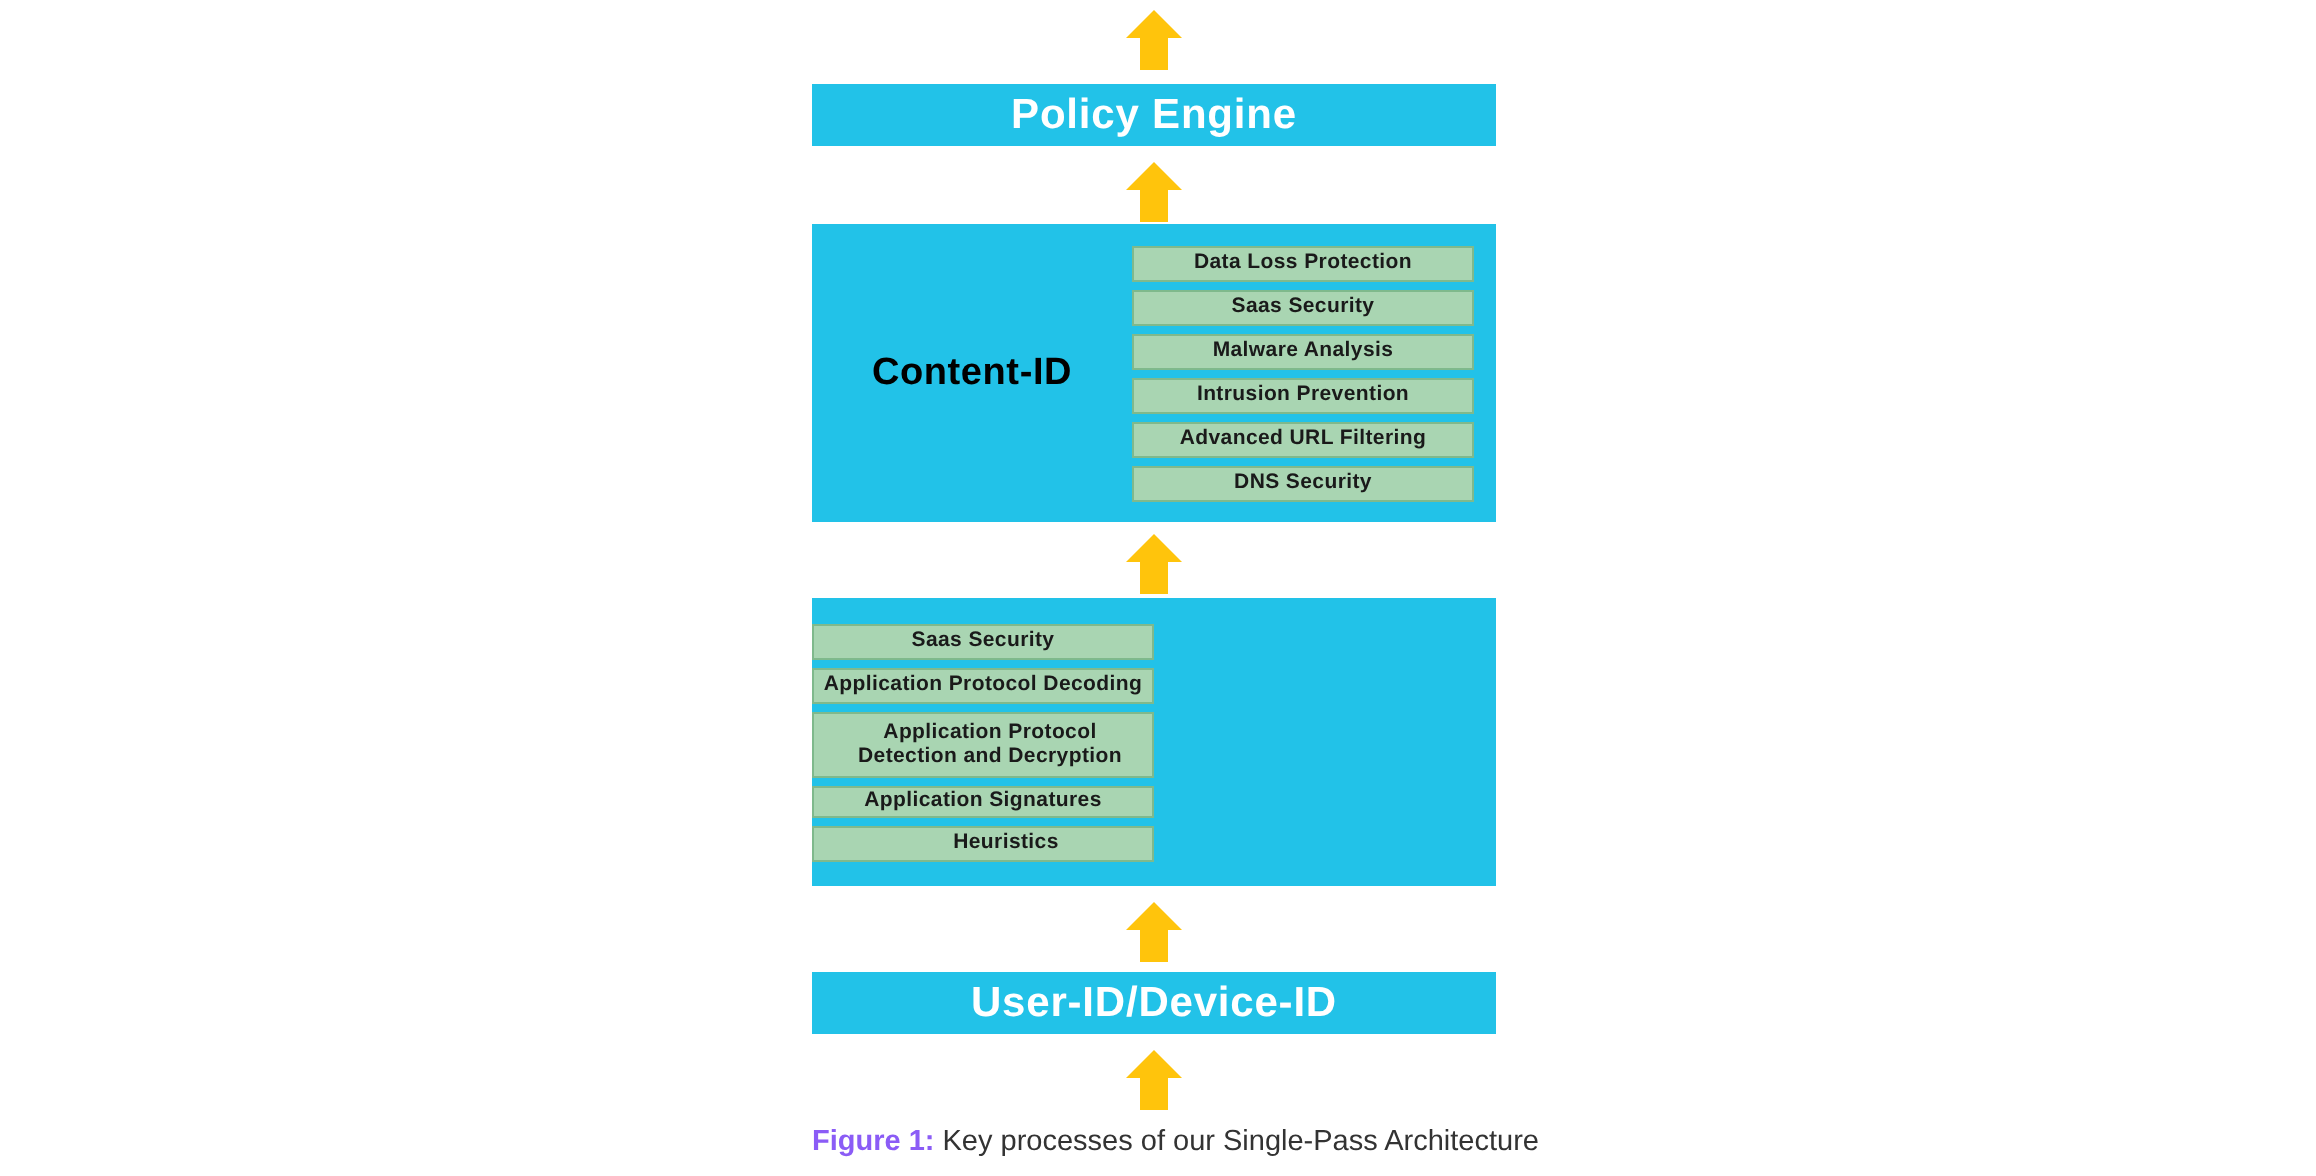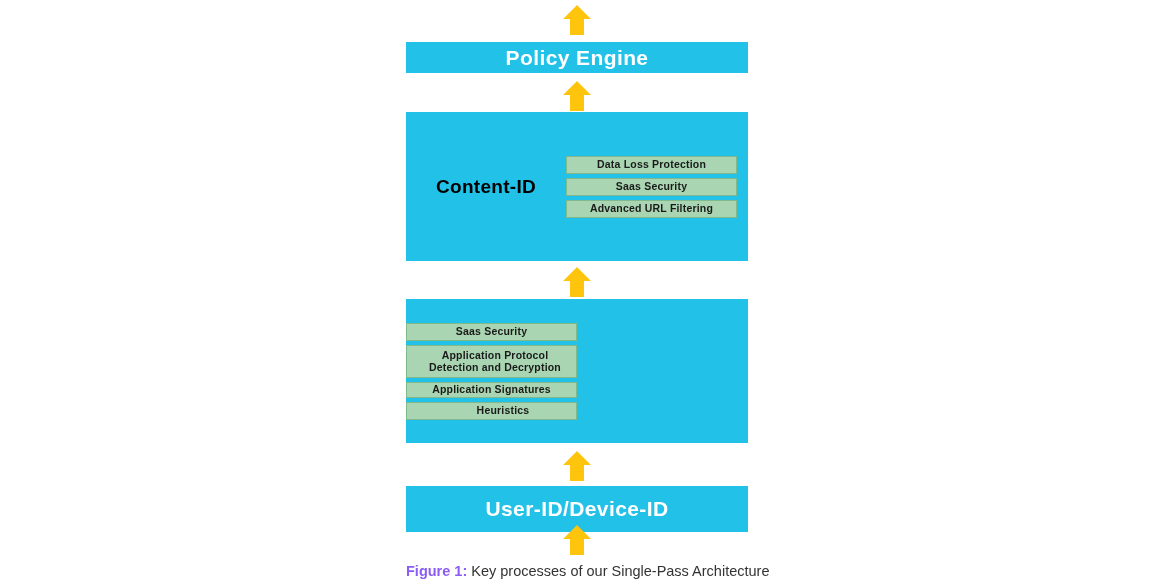--- a/index.html
+++ b/index.html
@@ -115,46 +115,50 @@
     <svg viewBox="0 0 32 32" xmlns="http://www.w3.org/2000/svg">
       <polygon points="16,1 30,15 23,15 23,31 9,31 9,15 2,15" fill="#FFC40C"></polygon>
     </svg>
   </div>
 
   <div class="block" style="left:406px; top:112px; width:342px; height:149px;">
     <div class="block-title">Content-ID</div>
     <div class="items" style="width:171px;">
       <div class="item" style="height:18px;">Data Loss Protection</div>
       <div class="item" style="height:18px;">Saas Security</div>
+      <div class="item" style="height:18px;">Malware Analysis</div>
+      <div class="item" style="height:18px;">Intrusion Prevention</div>
       <div class="item" style="height:18px;">Advanced URL Filtering</div>
+      <div class="item" style="height:18px;">DNS Security</div>
     </div>
   </div>
 
   <div class="arrow" style="left:561px; top:266px;">
     <svg viewBox="0 0 32 32" xmlns="http://www.w3.org/2000/svg">
       <polygon points="16,1 30,15 23,15 23,31 9,31 9,15 2,15" fill="#FFC40C"></polygon>
     </svg>
   </div>
 
   <div class="block" style="left:406px; top:299px; width:342px; height:144px;">
     <div class="items" style="width:171px;">
       <div class="item" style="height:18px;">Saas Security</div>
+      <div class="item" style="height:18px;">Application Protocol Decoding</div>
       <div class="item" style="height:33px;padding-left:11px;">Application Protocol Detection and Decryption</div>
       <div class="item" style="height:16px;">Application Signatures</div>
       <div class="item" style="height:18px;padding-left:27px;">Heuristics</div>
     </div>
   </div>
 
   <div class="arrow" style="left:561px; top:450px;">
     <svg viewBox="0 0 32 32" xmlns="http://www.w3.org/2000/svg">
       <polygon points="16,1 30,15 23,15 23,31 9,31 9,15 2,15" fill="#FFC40C"></polygon>
     </svg>
   </div>
 
-  <div class="bar" style="left:406px; top:486px; width:342px; height:46px;text-align:center;">
+  <div class="bar" style="left:406px; top:486px; width:342px; height:31px;text-align:center;">
     <span class="bar-label">User-ID/Device-ID</span>
   </div>
 
   <div class="arrow" style="left:561px; top:524px;">
     <svg viewBox="0 0 32 32" xmlns="http://www.w3.org/2000/svg">
       <polygon points="16,1 30,15 23,15 23,31 9,31 9,15 2,15" fill="#FFC40C"></polygon>
     </svg>
   </div>
 
   <div id="caption">

